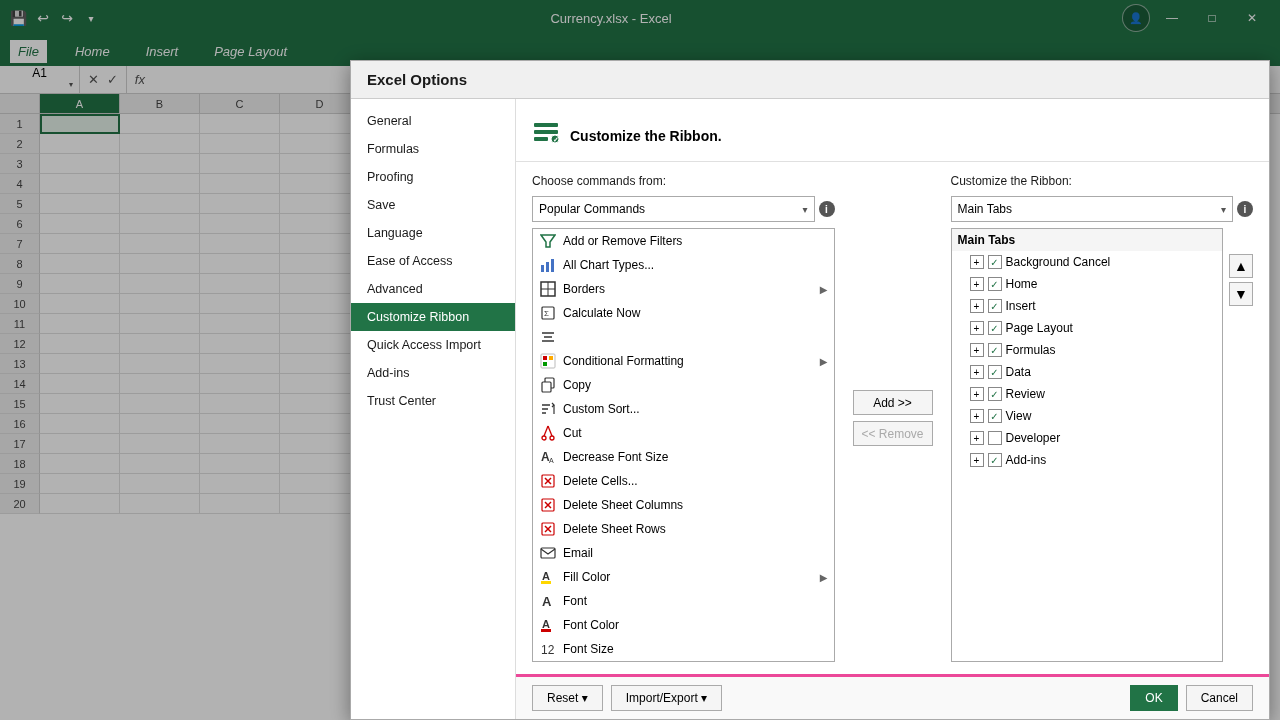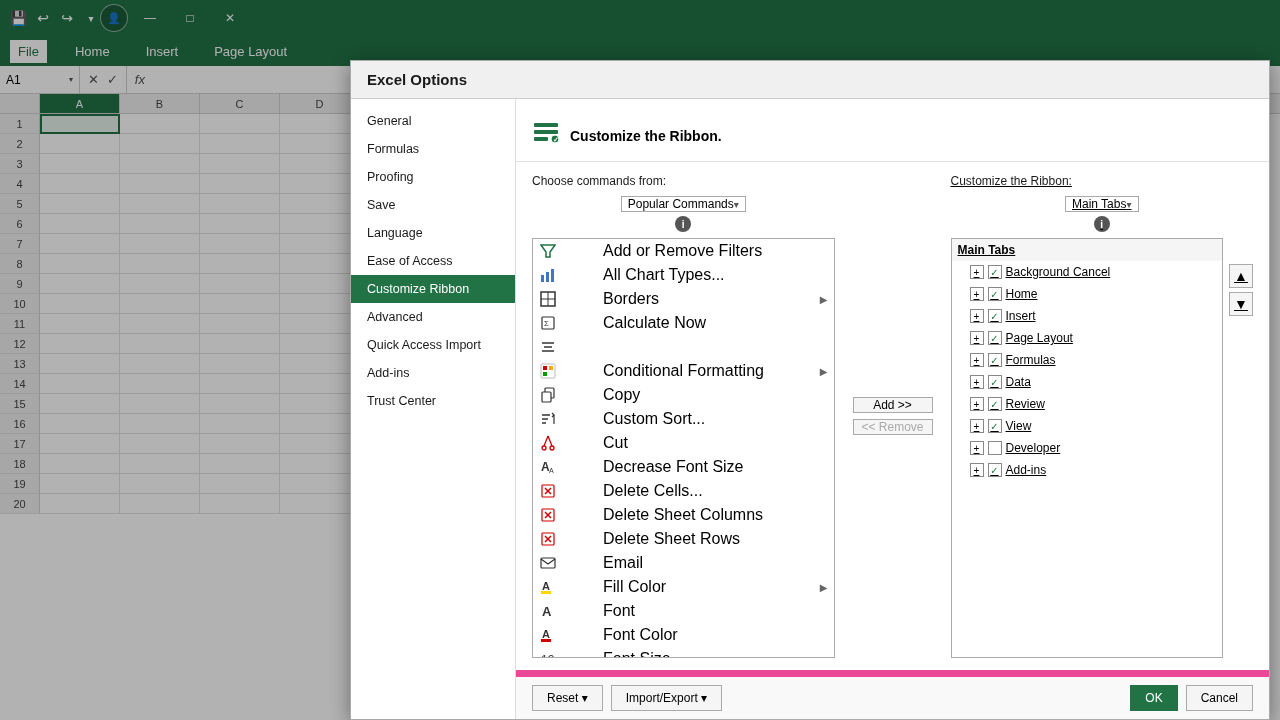--- a/index.html
+++ b/index.html
@@ -24,34 +24,35 @@
     
     .ribbon-bar {
       background: #217346;
       height: 30px;
       display: flex;
       align-items: center;
       padding: 0 10px;
       gap: 20px;
       color: white;
       font-size: 13px;
+      font-style: italic;
     }
     .ribbon-tab { padding: 4px 8px; cursor: pointer; font-size: 13px; }
     .ribbon-tab.active { background: white; color: #217346; }
 
     
     .formula-bar {
       height: 28px;
       background: white;
       border-bottom: 1px solid #d0d0d0;
       display: flex;
       align-items: center;
       padding: 0;
     }
-    .cell-ref { width: 80px; border-right: 1px solid #d0d0d0; height: 100%; display: flex; align-items: center; padding: 0 6px; font-size: 12px; position: relative; }
+    .cell-ref { width: 80px; border-right: 1px solid #d0d0d0; height: 100%; display: flex; align-items: center; padding: 0 6px; font-size: 12px; position: relative; flex-direction: column; }
     .cell-ref-arrow { margin-left: auto; font-size: 8px; color: #555; }
     .formula-icons { display: flex; align-items: center; padding: 0 8px; gap: 8px; border-right: 1px solid #d0d0d0; height: 100%; }
     .formula-icons span { cursor: pointer; font-size: 13px; color: #555; }
     .formula-fx { padding: 0 8px; font-style: italic; color: #555; font-size: 13px; }
     .formula-content { flex: 1; height: 100%; }
 
     
     .col-headers { display: flex; height: 20px; background: #f0f0f0; border-bottom: 1px solid #d0d0d0; }
     .row-num-header { width: 40px; border-right: 1px solid #d0d0d0; flex-shrink: 0; }
     .col-header { width: 80px; border-right: 1px solid #d0d0d0; display: flex; align-items: center; justify-content: center; font-size: 11px; color: #444; flex-shrink: 0; }
@@ -152,21 +153,20 @@
     }
     .panel-label {
       font-size: 12px;
       color: #1a1a1a;
       margin-bottom: 2px;
     }
     .dropdown-row {
       display: flex;
       align-items: center;
       gap: 4px;
-      flex-direction: column;
     }
     .dropdown {
       flex: 1;
       height: 26px;
       border: 1px solid #aaa;
       background: white;
       padding: 0 6px;
       font-size: 12px;
       display: flex;
       align-items: center;
@@ -194,54 +194,53 @@
     .commands-list::-webkit-scrollbar-thumb { background: #bbb; border: 2px solid #f0f0f0; }
     .cmd-item {
       display: flex;
       align-items: center;
       padding: 3px 6px;
       gap: 6px;
       cursor: pointer;
       min-height: 22px;
     }
     .cmd-icon { width: 18px; height: 18px; display: flex; align-items: center; justify-content: center; font-size: 12px; flex-shrink: 0; }
-    .cmd-label { font-size: 16px; flex: 1; margin-left: 40px; }
+    .cmd-label { font-size: 12px; flex: 1; }
     .cmd-item .submenu-arrow { margin-left: auto; font-size: 10px; color: #666; }
 
     
     .middle-buttons {
       display: flex;
       flex-direction: column;
       justify-content: center;
       gap: 6px;
       padding: 0 8px;
       align-items: center;
     }
     .mid-btn {
       width: 80px;
-      height: 16px;
+      height: 25px;
       border: 1px solid #aaa;
       background: #f5f5f5;
       font-size: 12px;
       cursor: pointer;
       display: flex;
       align-items: center;
       justify-content: center;
       gap: 2px;
     }
     .mid-btn.disabled { color: #aaa; cursor: default; }
 
     
     .right-panel {
       flex: 1;
       display: flex;
       flex-direction: column;
       gap: 6px;
       min-width: 0;
-      text-decoration: underline;
     }
     .ribbon-list-container {
       flex: 1;
       border: 1px solid #aaa;
       overflow: hidden;
       display: flex;
       flex-direction: column;
     }
     .ribbon-list {
       flex: 1;
@@ -283,21 +282,21 @@
       font-size: 14px;
       cursor: pointer;
       display: flex;
       align-items: center;
       justify-content: center;
     }
 
     
     .dialog-footer {
       padding: 8px 16px;
-      border-top: 7px solid #ec4899;
+      border-top: 3px solid #ec4899;
       display: flex;
       justify-content: space-between;
       align-items: center;
       background: #f9f9f9;
     }
     .footer-left { display: flex; gap: 8px; }
     .footer-right { display: flex; gap: 8px; }
     .footer-btn {
       height: 26px;
       padding: 0 14px;
@@ -313,20 +312,21 @@
 </head>
 <body>
 
 <div class="title-bar">
   <div class="title-bar-left">
     <span class="tb-icon">💾</span>
     <span class="tb-icon">↩</span>
     <span class="tb-icon">↪</span>
     <span class="tb-icon" style="font-size:10px;">▾</span>
   </div>
+  <div class="title-bar-center">Currency.xlsx - Excel</div>
   <div class="title-bar-right">
     <div class="avatar">👤</div>
     <div class="win-btn">—</div>
     <div class="win-btn">□</div>
     <div class="win-btn close">✕</div>
   </div>
 </div>
 
 <div class="ribbon-bar">
   <div class="ribbon-tab active">File</div>
@@ -507,22 +507,22 @@
     <div class="dialog-title">Excel Options</div>
     <div class="dialog-body">
 
       <div class="dialog-nav">
         <div class="nav-item">General</div>
         <div class="nav-item">Formulas</div>
         <div class="nav-item">Proofing</div>
         <div class="nav-item">Save</div>
         <div class="nav-item">Language</div>
         <div class="nav-item">Ease of Access</div>
+        <div class="nav-item">Advanced</div>
         <div class="nav-item active">Customize Ribbon</div>
-        <div class="nav-item">Advanced</div>
         <div class="nav-item">Quick Access Import</div>
         <div class="nav-item">Add-ins</div>
         <div class="nav-item">Trust Center</div>
       </div>
 
       <div class="dialog-main">
         <div class="customize-header">
           <span class="customize-icon">
             <svg width="28" height="28" viewBox="0 0 28 28">
               <rect x="2" y="4" width="24" height="4" rx="1" fill="#217346"></rect>

